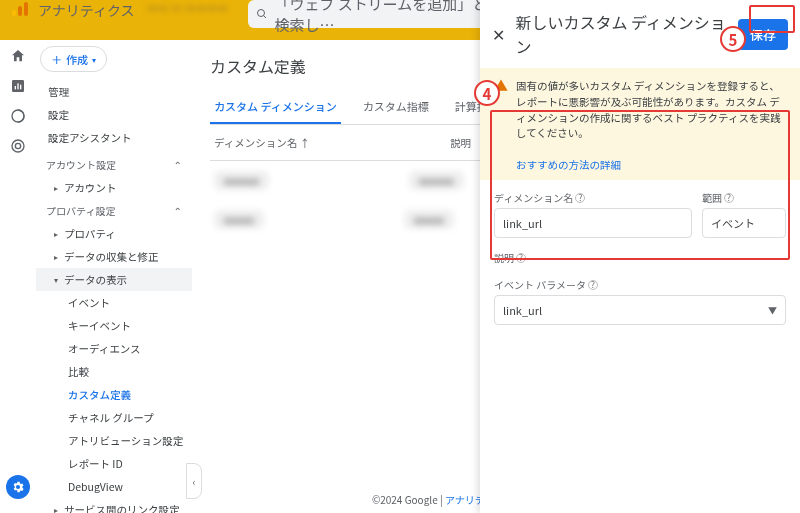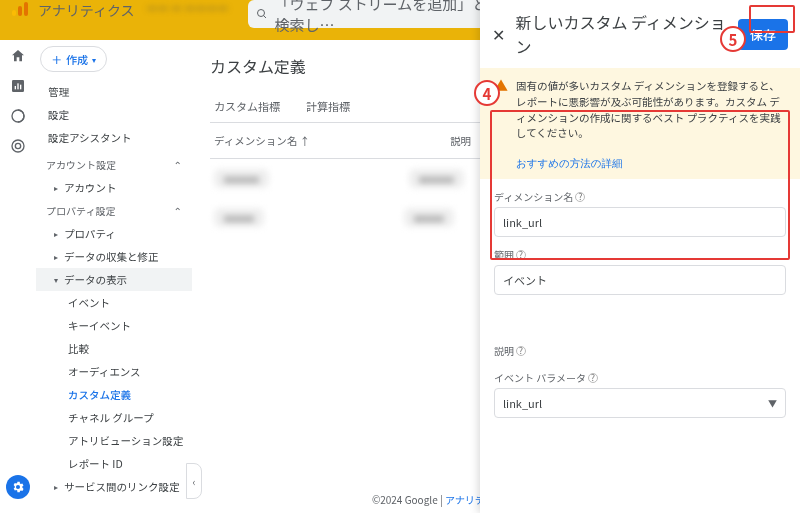--- a/index.html
+++ b/index.html
@@ -59,23 +59,23 @@
   .footer a { color:var(--g-blue); text-decoration:none; }
 
   
   .panel { position:absolute; top:0; right:0; width:320px; height:513px; background:#fff; box-shadow:-2px 0 8px rgba(0,0,0,0.15); display:flex; flex-direction:column; font-size:11px; }
   .panel-head { display:flex; align-items:center; gap:10px; padding:10px 12px; }
   .panel-head .close { font-size:16px; color:#3c4043; cursor:pointer; }
   .panel-title { font-size:16px; flex:1; color:#3c4043; }
   .save-btn { background:var(--g-blue); color:#fff; border:none; padding:6px 12px; border-radius:4px; font-size:13px; font-weight:500; }
   .warn { background:#fef7e0; padding:10px 14px 10px 14px; font-size:10.5px; color:#3c4043; line-height:1.5; display:flex; gap:8px; align-items:flex-start;}
   .warn .wicon { color:#e37400; font-size:14px; line-height:1; }
-  .best-link { padding:6px 2px 8px 36px; font-size:10.5px; color:var(--g-blue); background:#fef7e0;font-family:Liberation Mono, monospace; }
+  .best-link { padding:6px 2px 8px 36px; font-size:10.5px; color:var(--g-blue); background:#fef7e0; }
   .form { padding:10px 14px; }
-  .row2 { display:flex; gap:10px; margin-bottom:12px;flex-direction:column; }
+  .row2 { display:flex; gap:10px; margin-bottom:12px; }
   .fld { flex:1; }
   .fld.small { flex:0 0 84px; }
   .fld-label { font-size:10px; color:#5f6368; margin-bottom:3px; display:flex; align-items:center; gap:2px;}
   .qmark { font-size:9px; border:1px solid #bbb; border-radius:50%; width:10px; height:10px; display:inline-flex; align-items:center; justify-content:center; color:#777;}
   .input { border:1px solid var(--g-border); border-radius:4px; padding:6px 8px; font-size:11px; color:#3c4043; background:#fff; min-height:28px; display:flex; align-items:center; justify-content:space-between;}
   .select-caret { font-size:9px; color:#5f6368;}
 
   
   .callout { position:absolute; width:26px; height:26px; border:2.5px solid #e53935; border-radius:50%; background:#fff; color:#e53935; font-weight:700; font-size:15px; display:flex; align-items:center; justify-content:center; z-index:30;}
   .box-outline { position:absolute; border:2.5px solid #e53935; z-index:25; pointer-events:none;}
@@ -174,37 +174,39 @@
     <div class="sub-item">
         <span class="tri">▸</span>
         <span>データの収集と修正</span>
       </div>
     <div class="sub-item active-row">
         <span class="tri">▾</span>
         <span>データの表示</span>
       </div>
     <div class="sub-item indent2">イベント</div>
     <div class="sub-item indent2">キーイベント</div>
+    <div class="sub-item indent2">オーディエンス</div>
     <div class="sub-item indent2">比較</div>
-    <div class="sub-item indent2">オーディエンス</div>
     <div class="sub-item indent2 active">カスタム定義</div>
     <div class="sub-item indent2">チャネル グループ</div>
     <div class="sub-item indent2">アトリビューション設定</div>
     <div class="sub-item indent2">レポート ID</div>
+    <div class="sub-item indent2">DebugView</div>
     <div class="sub-item">
         <span class="tri">▸</span>
         <span>サービス間のリンク設定</span>
       </div>
 
     <div class="collapse-tab">‹</div>
   </div>
 
   <div class="main">
     <div class="page-title">カスタム定義</div>
     <div class="tabs">
+      <div class="tab active">カスタム ディメンション</div>
       <div class="tab">カスタム指標</div>
       <div class="tab">計算指標</div>
     </div>
     <div class="table-head">
       <span>ディメンション名 ↑</span>
       <span>説明</span>
     </div>
     <div class="table-row">
       <span>xxxxxxx</span>
         <span>xxxxxxx</span>

